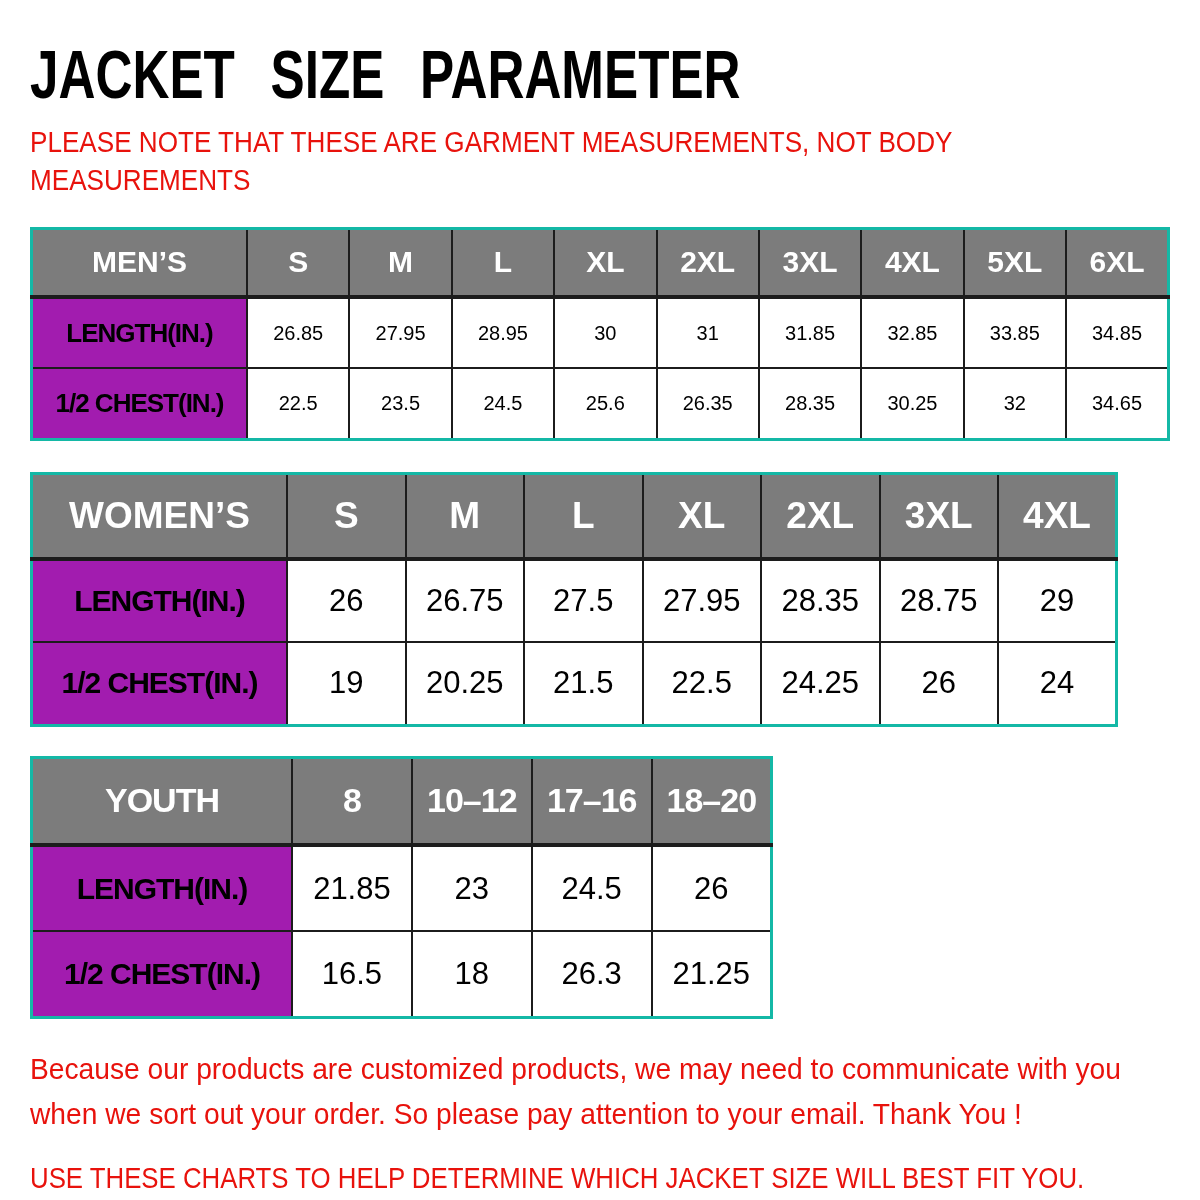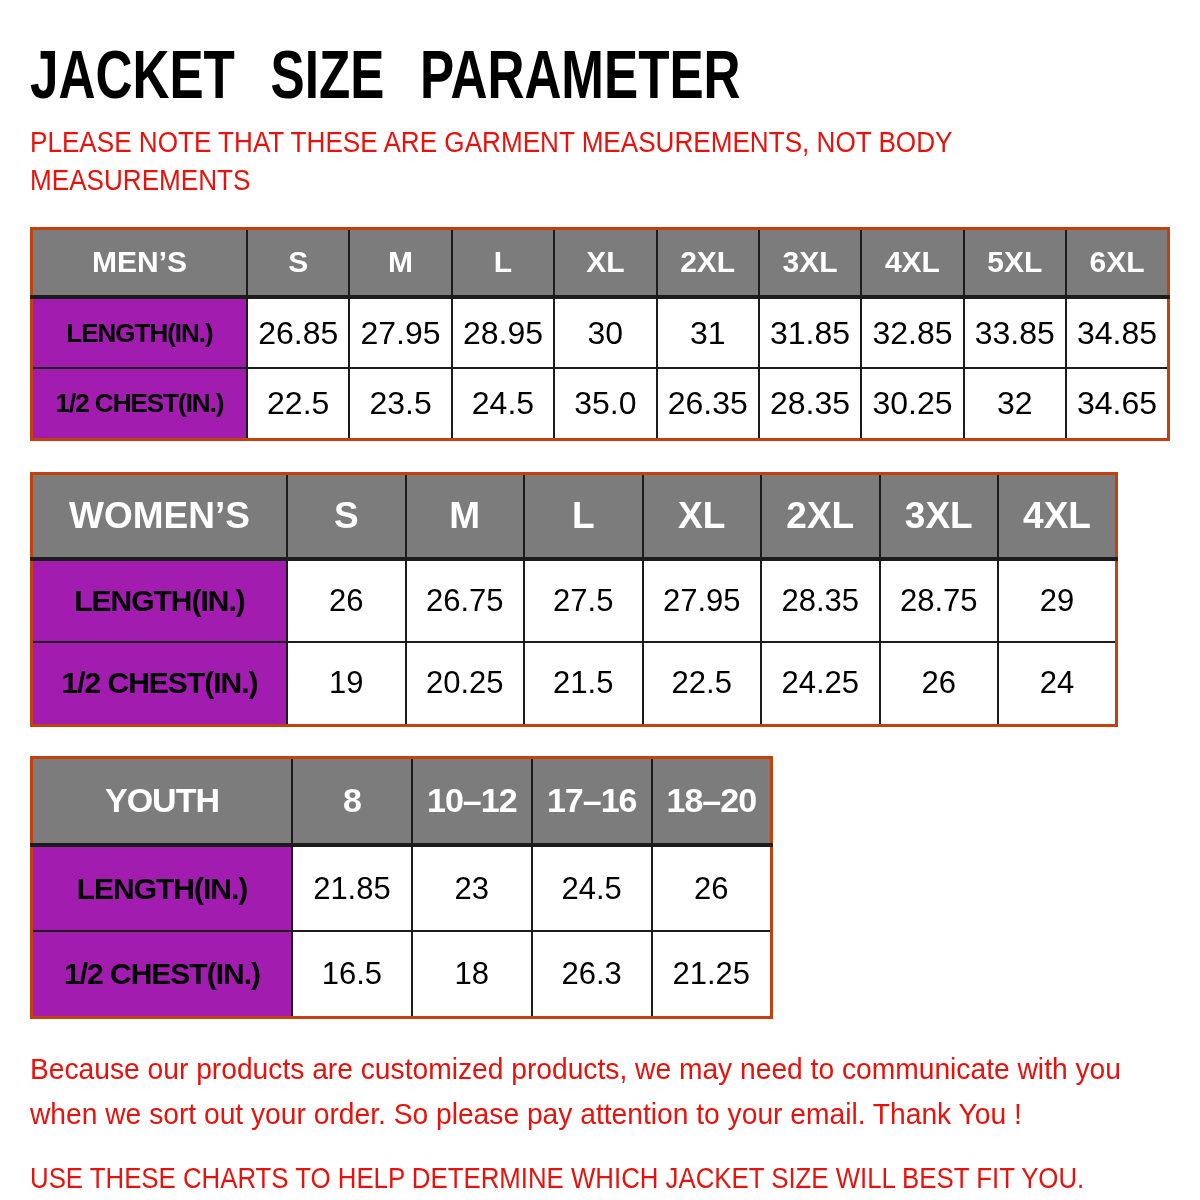--- a/index.html
+++ b/index.html
@@ -44,21 +44,21 @@
     line-height: 1.30;
     transform: scaleX(0.90);
     transform-origin: left top;
     white-space: nowrap;
   }
 
   
   table.size-table {
     border-collapse: collapse;
     table-layout: fixed;
-    border: 3px solid #c2410c;
+    border: 3px solid #14b8a6;
   }
   table.size-table th,
   table.size-table td {
     border: 2px solid #1c1c1c;
     text-align: center;
     vertical-align: middle;
     padding: 0;
     overflow: hidden;
   }
   table.size-table thead th {
@@ -79,21 +79,21 @@
     font-weight: normal;
   }
 
   
   .t-mens { width: 1140px; margin-top: 27px; }
   .t-mens th:first-child { width: 213px; }
   .t-mens thead tr { height: 69px; }
   .t-mens tbody tr { height: 71px; }
   .t-mens thead th { font-size: 30px; }
   .t-mens tbody th { font-size: 26px; }
-  .t-mens tbody td { font-size: 32px; }
+  .t-mens tbody td { font-size: 20px; }
 
   
   .t-womens { width: 1088px; margin-top: 31px; }
   .t-womens th:first-child { width: 253px; }
   .t-womens thead tr { height: 86px; }
   .t-womens tbody tr { height: 83px; }
   .t-womens thead th { font-size: 37px; }
   .t-womens tbody th { font-size: 30px; }
   .t-womens tbody td { font-size: 31px; }
 
@@ -163,21 +163,21 @@
           <td>31.85</td>
           <td>32.85</td>
           <td>33.85</td>
           <td>34.85</td>
         </tr>
         <tr>
           <th>1/2 CHEST(IN.)</th>
           <td>22.5</td>
           <td>23.5</td>
           <td>24.5</td>
-          <td>35.0</td>
+          <td>25.6</td>
           <td>26.35</td>
           <td>28.35</td>
           <td>30.25</td>
           <td>32</td>
           <td>34.65</td>
         </tr>
       </tbody>
     </table>
 
   <table class="size-table t-womens">

